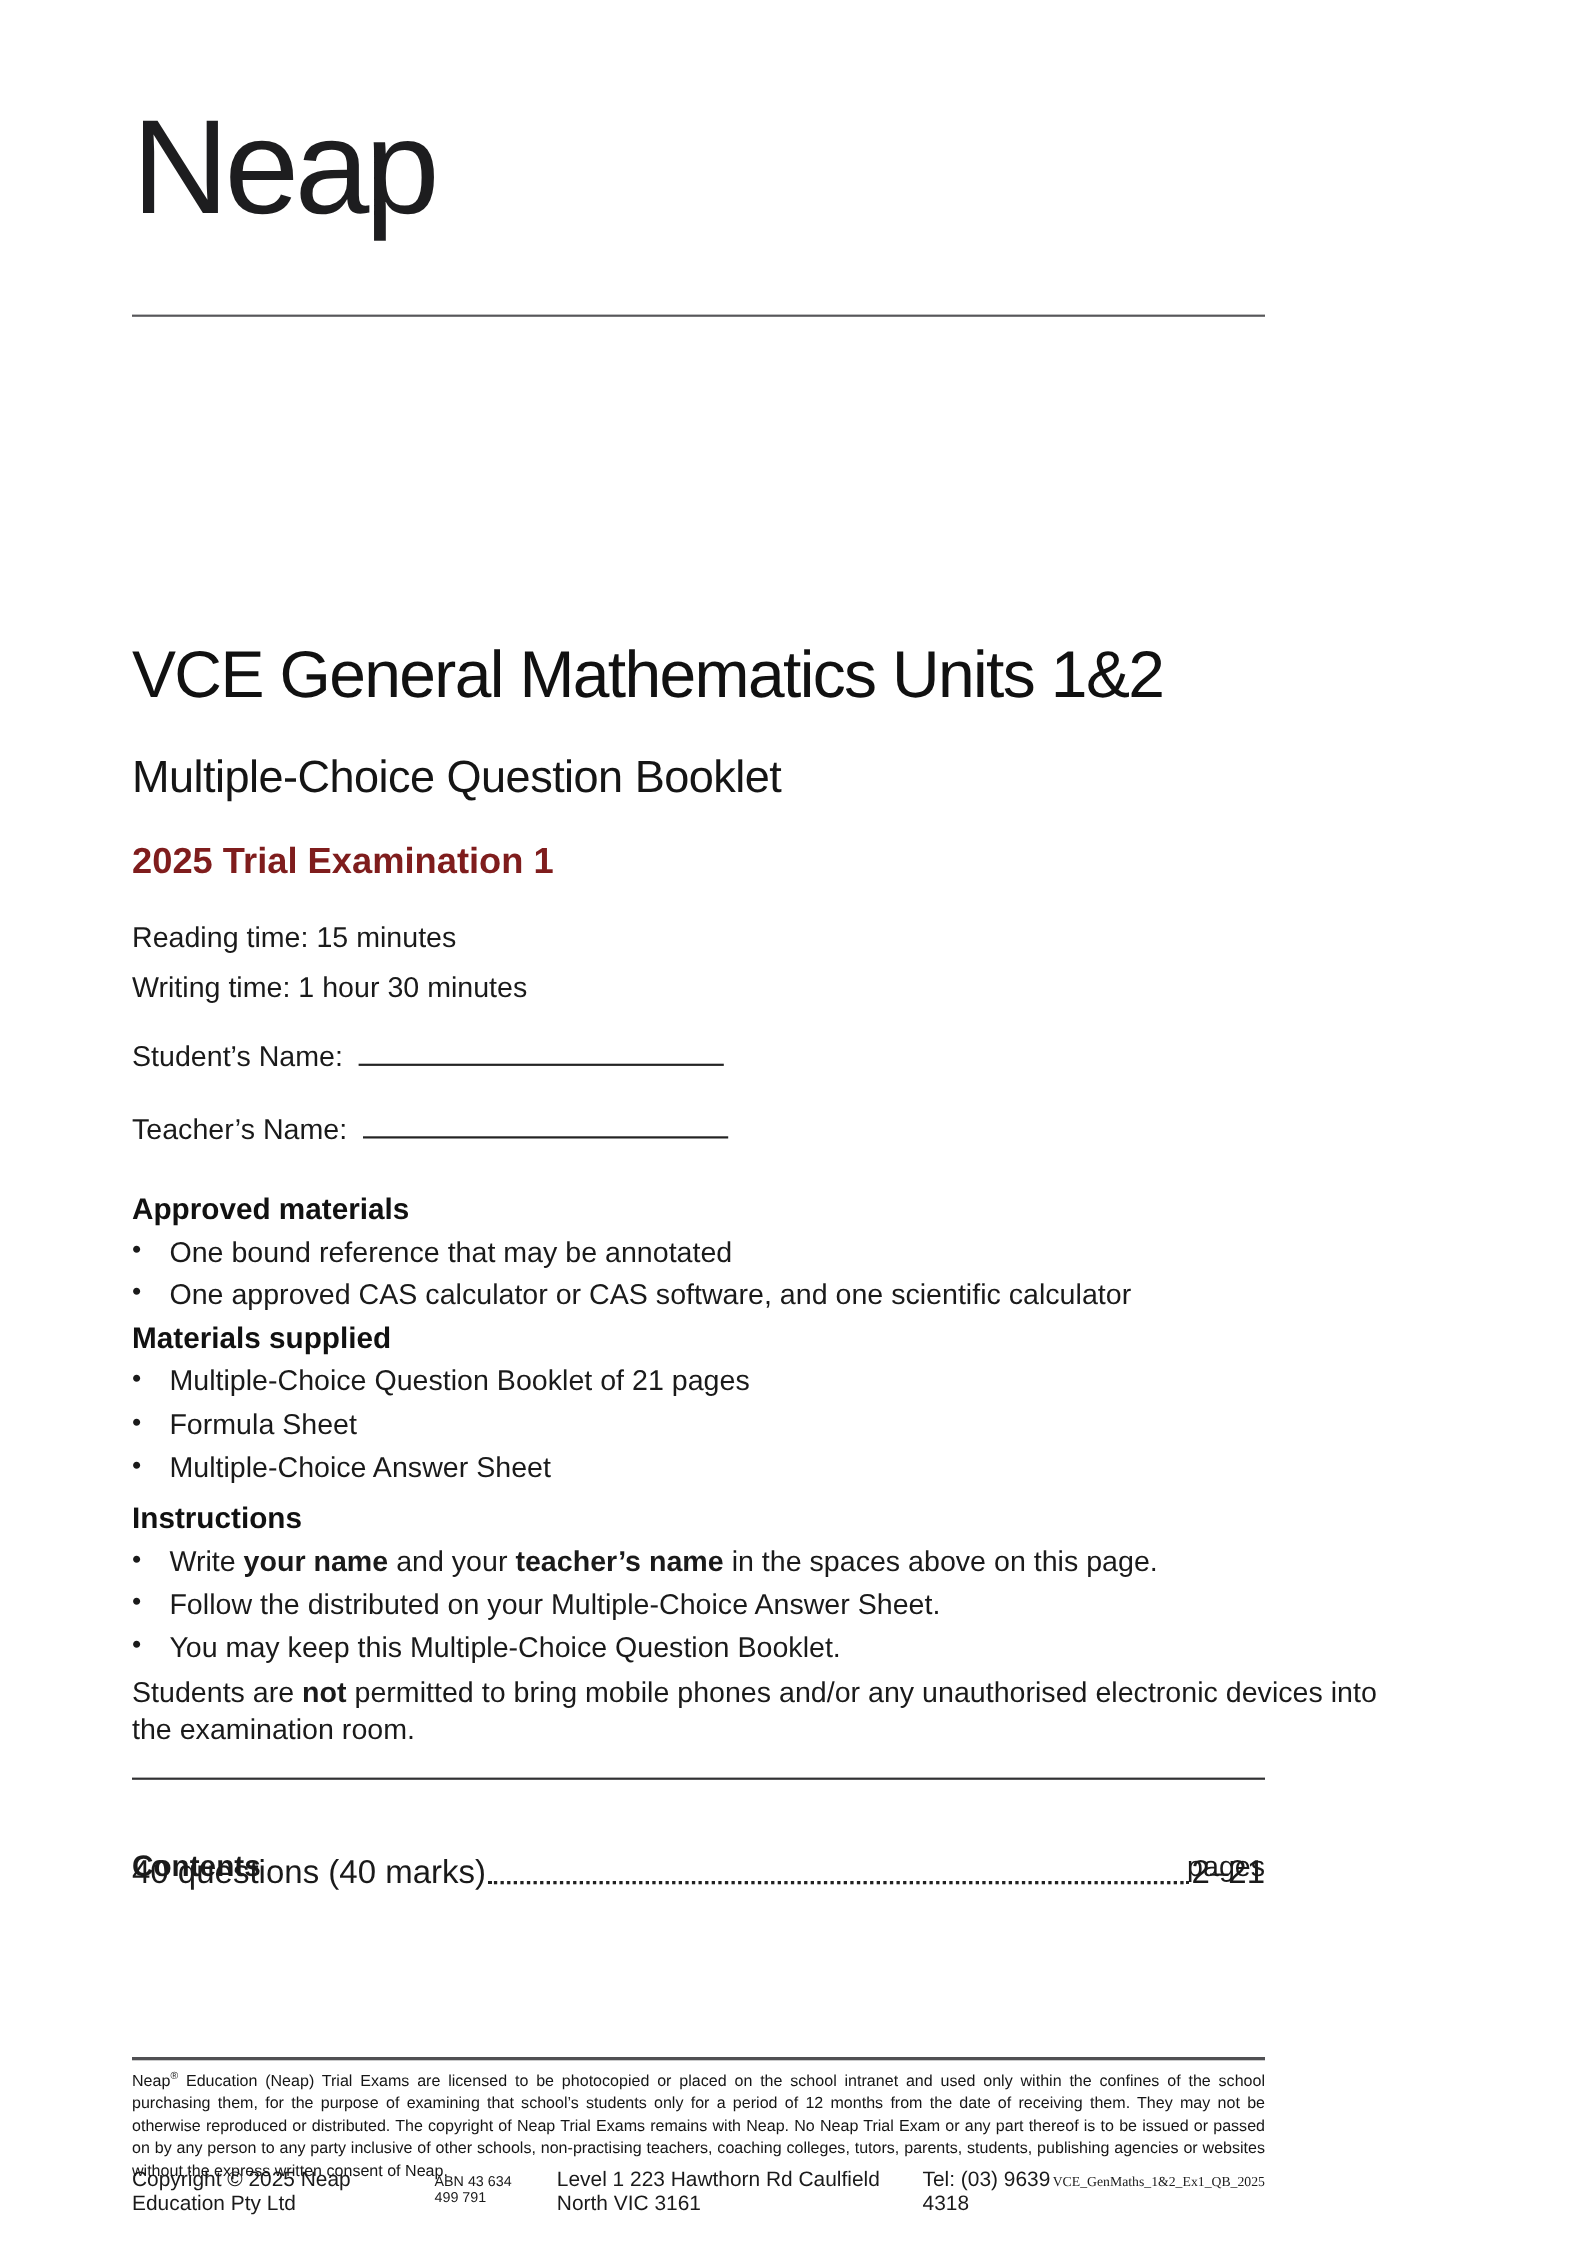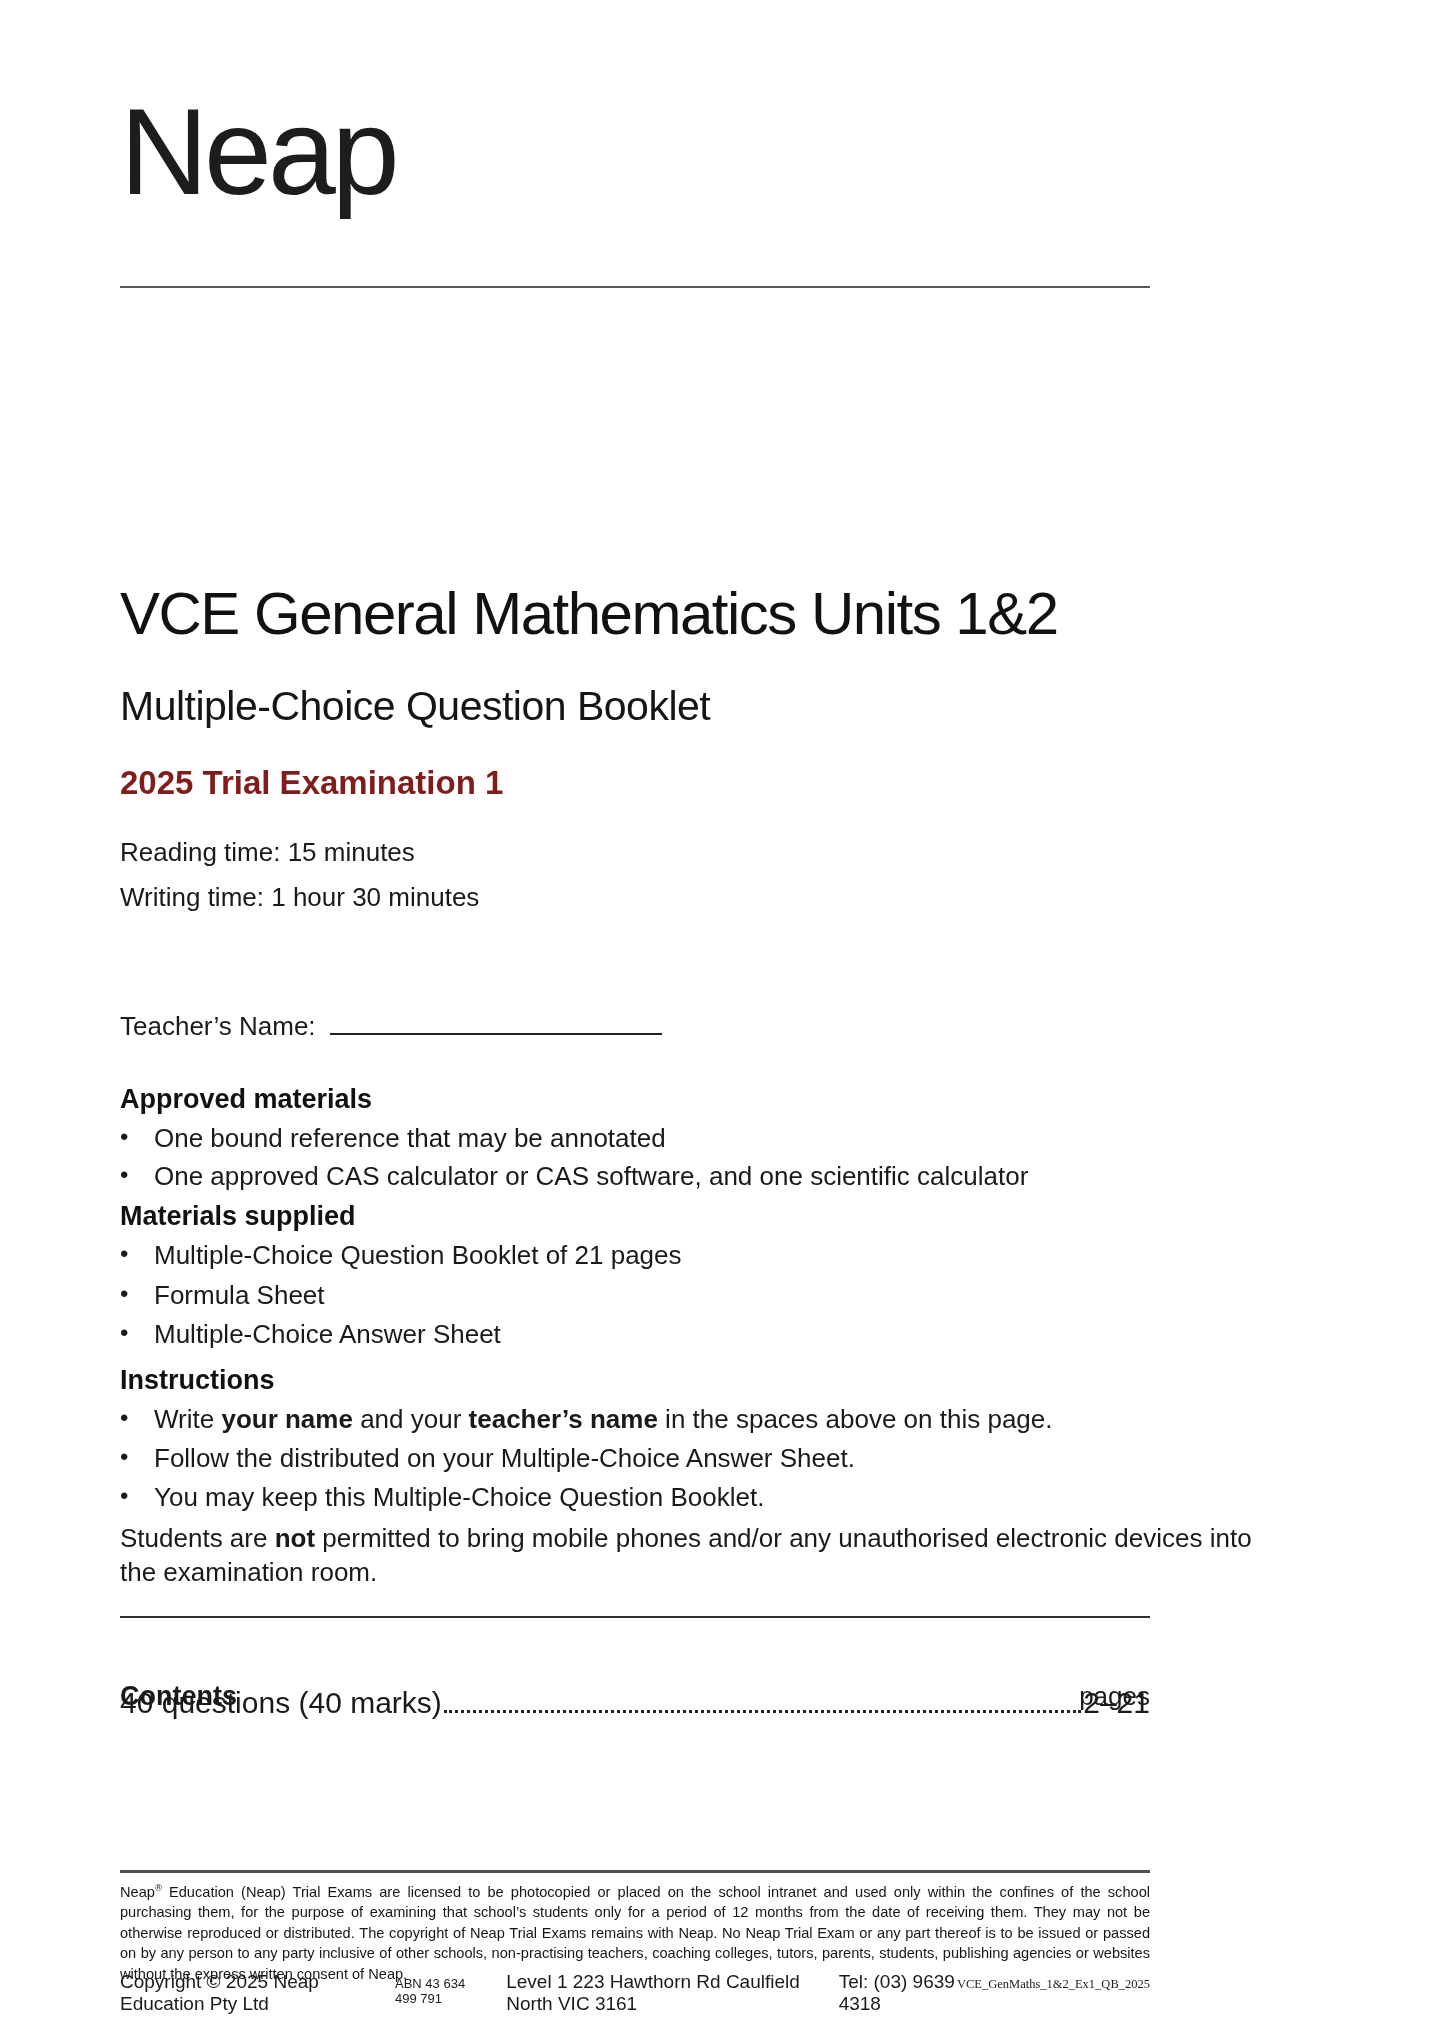--- a/index.html
+++ b/index.html
@@ -116,20 +116,23 @@
 
   <div class="abs rule-top"></div>
 
   <div class="abs doc-title">VCE General Mathematics Units 1&amp;2</div>
   <div class="abs doc-subtitle">Multiple-Choice Question Booklet</div>
   <div class="abs exam-title">2025 Trial Examination 1</div>
 
   <div class="abs time-line reading">Reading time: 15 minutes</div>
   <div class="abs time-line writing">Writing time: 1 hour 30 minutes</div>
 
+  <div class="abs name-row student-row">
+    <span>Student’s Name:</span><span class="fill-line"></span>
+  </div>
   <div class="abs name-row teacher-row">
     <span>Teacher’s Name:</span><span class="fill-line"></span>
   </div>
 
   <div class="abs sec-h h-approved">Approved materials</div>
   <div class="abs b ab1">
     <span class="dot">•</span>
     <span>One bound reference that may be annotated</span>
   </div>
   <div class="abs b ab2">

